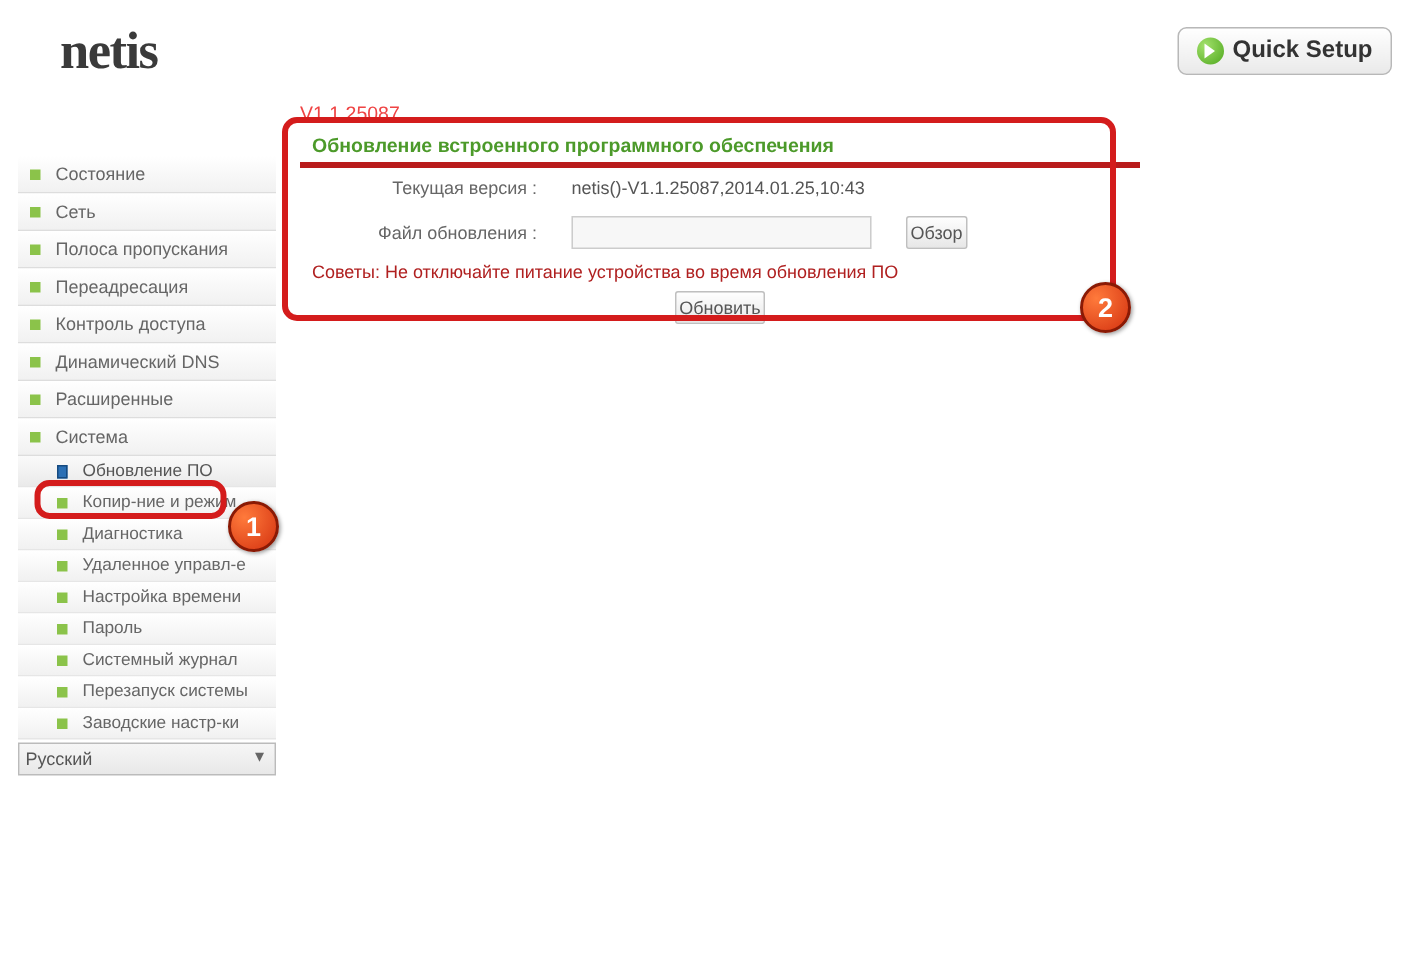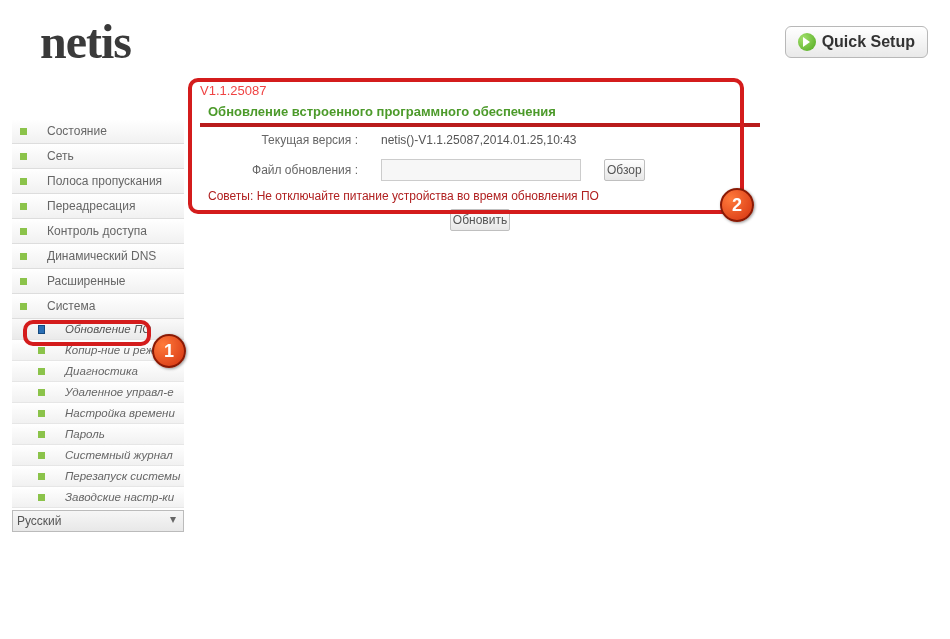--- a/index.html
+++ b/index.html
@@ -18,21 +18,21 @@
 
   
   .header {
     display: flex;
     justify-content: space-between;
     align-items: center;
     padding: 4px 10px 8px 28px;
   }
   .logo {
     font-family: Georgia, "Times New Roman", serif;
-    font-size: 48px;
+    font-size: 35px;
     font-weight: bold;
     color: #3a3a3a;
     letter-spacing: -1px;
   }
   .logo::after { content: ""; display: inline-block; width: 4px; }
   .quick-setup {
     display: flex;
     align-items: center;
     gap: 6px;
     padding: 6px 12px;
@@ -76,36 +76,35 @@
 
   
   .sidebar {
     width: 172px;
     flex: 0 0 172px;
     margin-top: 42px;
   }
   .nav-item, .sub-item {
     display: flex;
     align-items: center;
-    gap: 20px;
+    gap: 10px;
     padding: 4px 4px 4px 8px;
     border-bottom: 1px solid #ddd;
     background: linear-gradient(#ffffff, #f1f1f1);
     font-size: 12px;
     color: #666;
     cursor: pointer;
     white-space: nowrap;
     overflow: hidden;
   }
   .nav-item { padding-top:5px; padding-bottom:5px; }
   .sub-item {
     padding-left: 26px;
     font-size: 11.5px;
     border-bottom: 1px solid #e6e6e6;
-    font-style: italic;
   }
   .sub-item.active { background: linear-gradient(#fafafa, #eaeaea); color:#555; }
   .bullet {
     width: 7px; height: 7px;
     background: #8bc34a;
     flex: 0 0 7px;
   }
   .bullet.blue { background:#2a6fb5; width:9px; height:9px; border:1px solid #154a80; }
   .lang-select {
     width: 100%;

